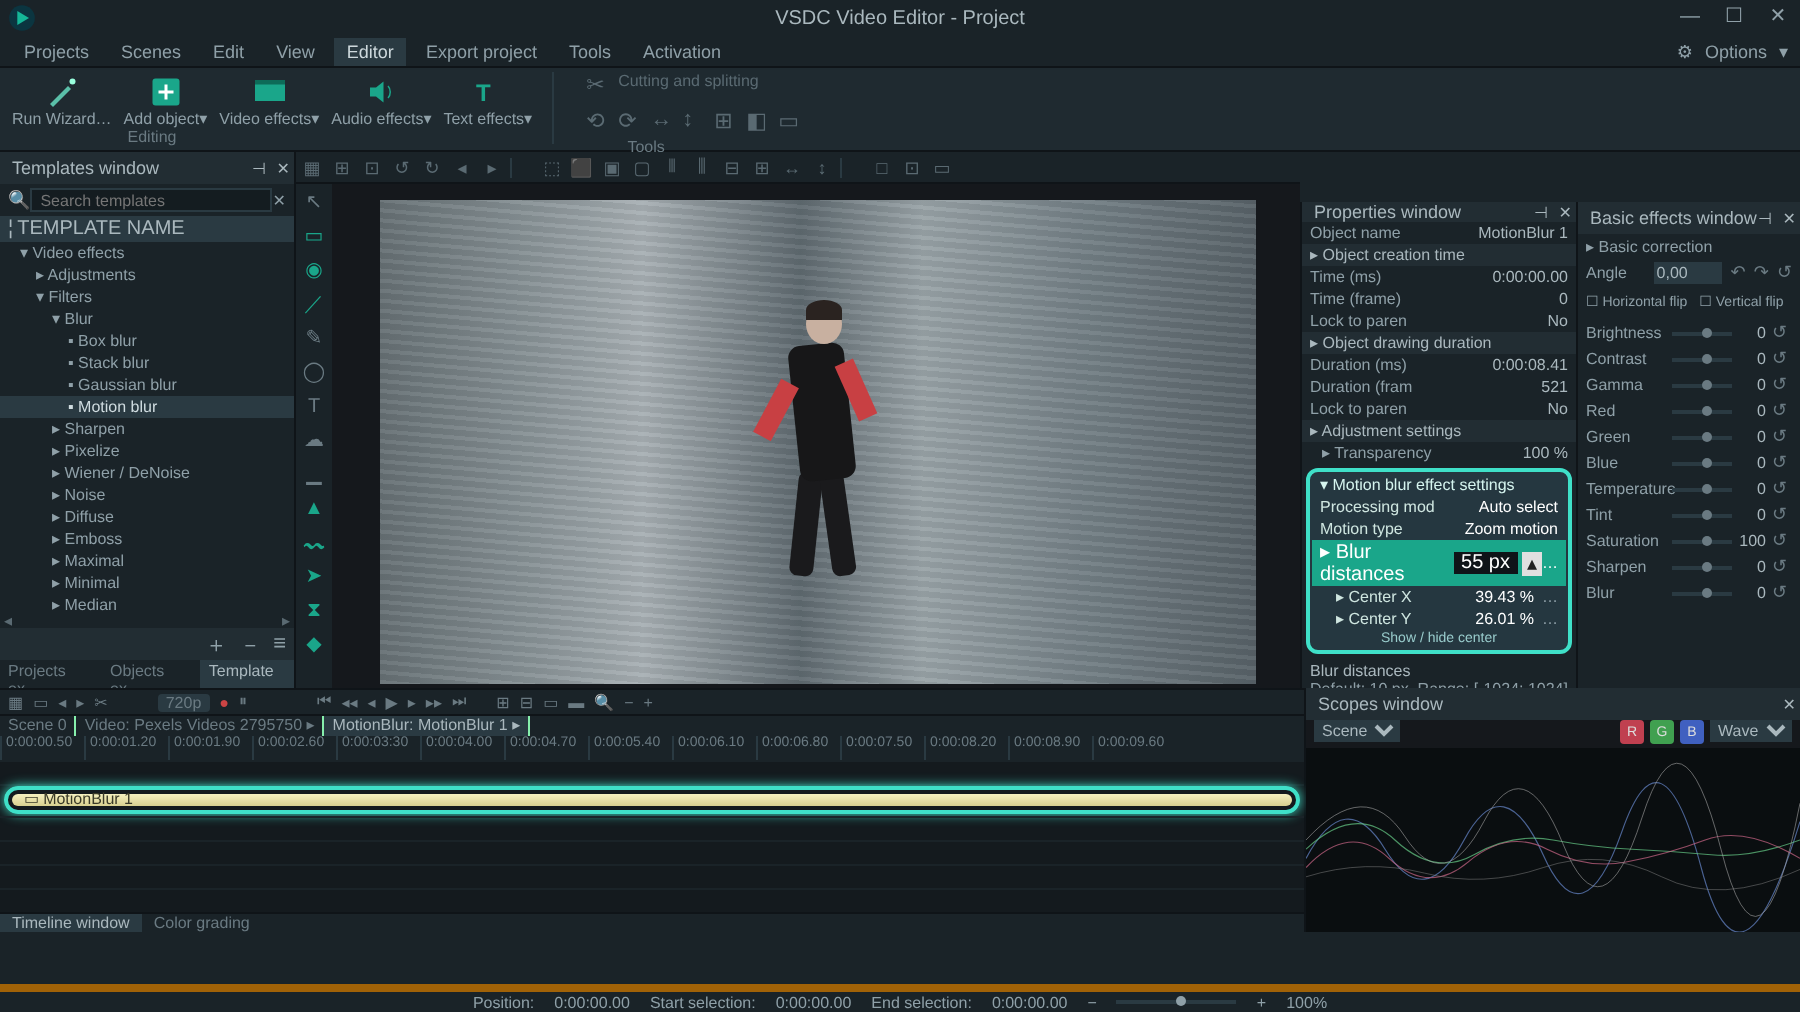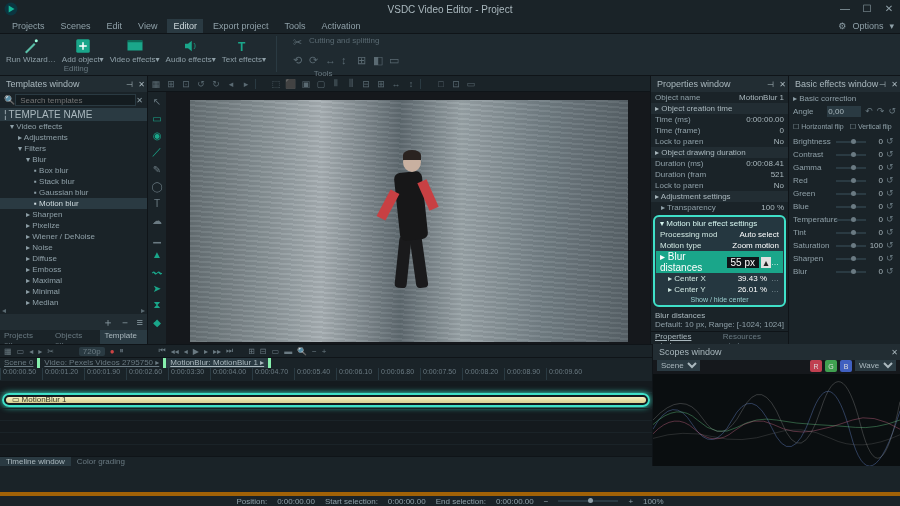--- a/index.html
+++ b/index.html
@@ -46,21 +46,21 @@
 .blur-streak { position:absolute; inset:0; background: repeating-linear-gradient(5deg, rgba(255,255,255,0.05) 0 2px, rgba(0,0,0,0.05) 2px 5px); }
 .figure { position:absolute; left:44%; top:18%; width:60px; height:150px; }
 .figure .torso { position:absolute; left:14px; top:28px; width:28px; height:68px; background:#171718; border-radius:6px; transform:rotate(-6deg); }
 .figure .arm { position:absolute; background:#c84043; }
 .figure .arm.l { left:0; top:46px; width:10px; height:30px; transform:rotate(28deg); }
 .figure .arm.r { left:40px; top:36px; width:10px; height:30px; transform:rotate(-24deg); }
 .figure .head { position:absolute; left:20px; top:8px; width:18px; height:20px; background:#c8b0a0; border-radius:50%; }
 .figure .hair { position:absolute; left:20px; top:6px; width:18px; height:10px; background:#2a2320; border-radius:50% 50% 0 0; }
 .figure .leg { position:absolute; background:#1a1a1c; width:12px; height:52px; border-radius:4px; }
 .figure .leg.l { left:14px; top:92px; transform:rotate(6deg);} .figure .leg.r { left:30px; top:92px; transform:rotate(-8deg);}
-.right-col { width: 250px; background: #1a2328; display: flex; }
+.right-col { width: 250px; background: #1a2328; display: flex; margin-top: 25px; }
 .props { width: 150px; border-left: 1px solid #0f1418; display: flex; flex-direction: column; }
 .prop-row { display: flex; font-size: 8px; line-height: 11px; padding: 0 4px; }
 .prop-row .k { flex: 1; color: #8fa0a8; } .prop-row .v { color: #aab8be; }
 .prop-sect { background: #222d33; font-size: 8px; padding: 1px 4px; color: #aab8be; }
 .props-hl { border: 2px solid #3fe0c8; border-radius: 6px; background: #253740; margin: 2px; padding: 1px; position: relative; z-index: 5; }
 .props-hl .prop-sect { background: transparent; color: #d6f5ef; font-weight: 500; }
 .props-hl .prop-row .k { color: #cfe6e0; } .props-hl .prop-row .v { color: #fff; }
 .props-hl .sel-row { background: #1aa68a; color: #fff; padding: 0 4px; display:flex; align-items:center; }
 .props-hl .sel-row .k { flex:1; } .props-hl .sel-row .v { background:#0f1418; padding:0 4px; margin-left:2px; }
 .props-hl .spin { background:#e0e0e0; color:#222; width:10px; text-align:center; margin-left:2px; }
@@ -76,21 +76,21 @@
 .basic-row .track { flex:1; height:2px; background:#2a3a42; position:relative; }
 .basic-row .track::after { content:''; position:absolute; left:50%; top:-2px; width:5px; height:5px; background:#6a7a82; border-radius:50%; }
 .basic-row .num { width:14px; text-align:right; color:#aab8be; font-size:8px; }
 .basic-row .reset { width:10px; font-size:9px; color:#6a7a82; }
 .angle-row { display:flex; align-items:center; gap:4px; width:100%; }
 .angle-row input { width:34px; background:#2a3a42; border:none; color:#aab8be; font-size:8px; padding:1px; }
 .timeline-area { height: 122px; background:#15181c; display:flex; flex-direction:column; border-top:1px solid #0f1418; }
 .tl-toolbar { height:14px; background:#1a2328; display:flex; align-items:center; font-size:8px; color:#6a7a82; gap:5px; padding:0 4px; }
 .tl-toolbar .pill { background:#2a3a42; padding:0 4px; border-radius:2px; }
 .tl-tabs { height:12px; background:#1a2328; display:flex; font-size:8px; border-top:1px solid #0f1418; }
-.tl-tabs span { padding:0 4px; color:#6a7a82; border-right:3px solid #86efac;text-decoration:underline; }
+.tl-tabs span { padding:0 4px; color:#6a7a82; border-right:1px solid #86efac; }
 .tl-tabs span.a { background:#2a3a42; color:#aab8be; }
 .tl-body { flex:1; display:flex; }
 .tl-left { width:120px; background:#1a2328; font-size:8px; }
 .tl-time { color:#1aa68a; font-size:12px; padding:2px 6px; font-family:monospace; }
 .tl-left-row { display:flex; padding:0 2px; line-height:11px; color:#8fa0a8; gap:4px; }
 .tl-right { flex:1; position:relative; background:#141a1e; }
 .ruler { height:12px; display:flex; font-size:7px; color:#6a7a82; background:#1a2328; overflow:hidden; }
 .ruler span { width:42px; border-left:1px solid #2a3a42; padding-left:2px; flex-shrink:0; }
 .track-row { height:12px; border-top:1px solid #1a2328; position:relative; }
 .clip-hl { position:absolute; left:2px; right:2px; top:0; height:14px; border:2px solid #3fe0c8; border-radius:8px; box-shadow:0 0 6px #3fe0c8; }

